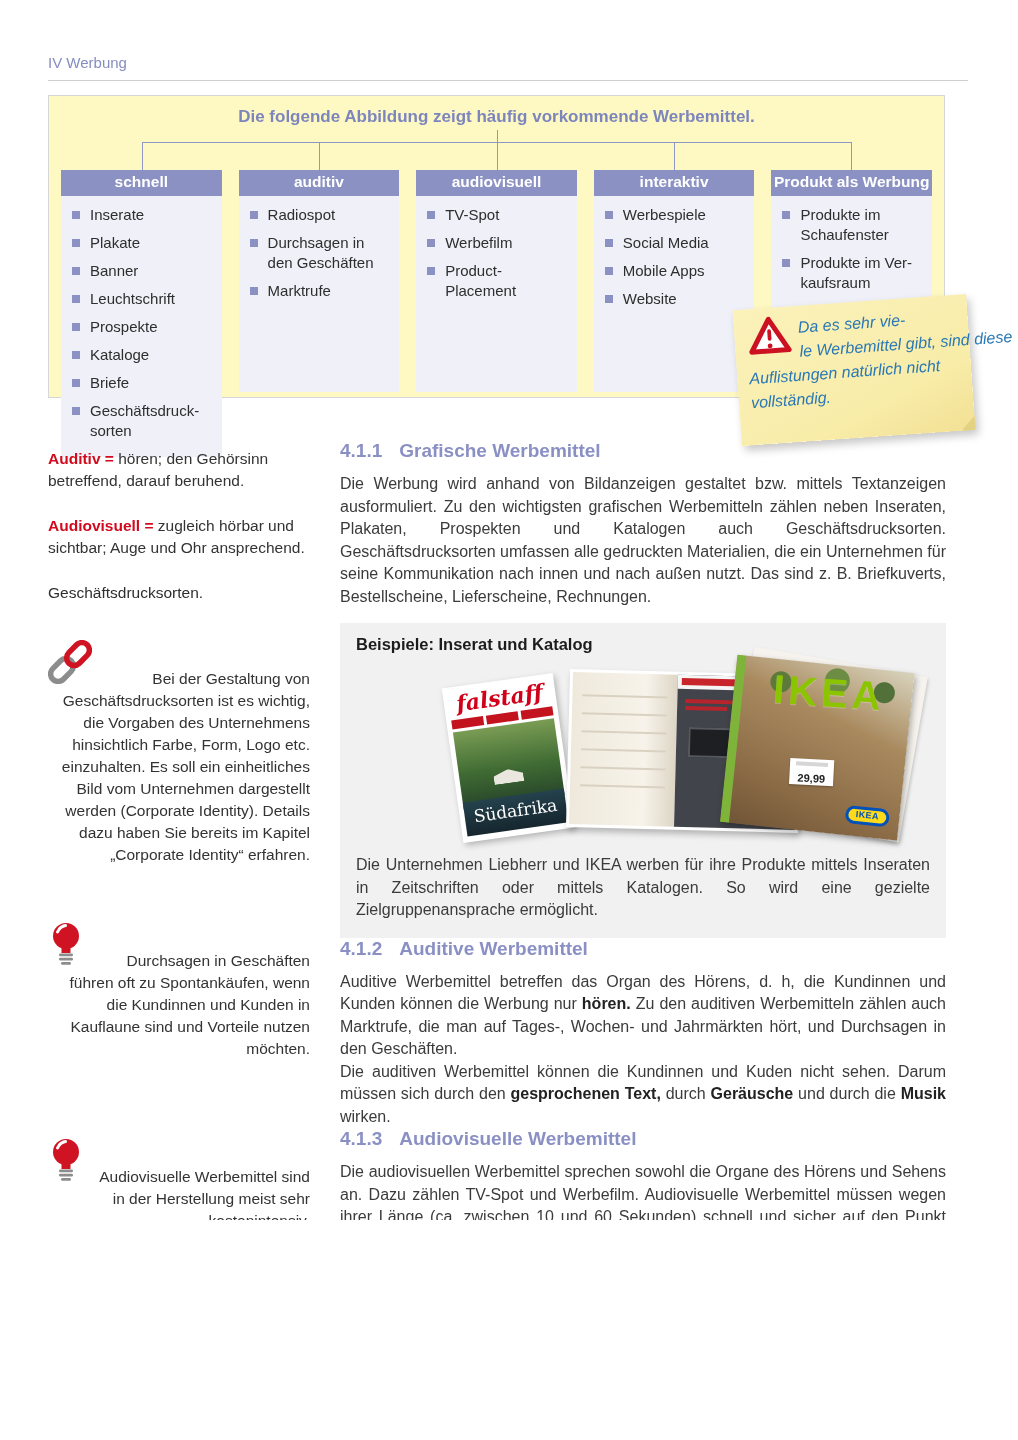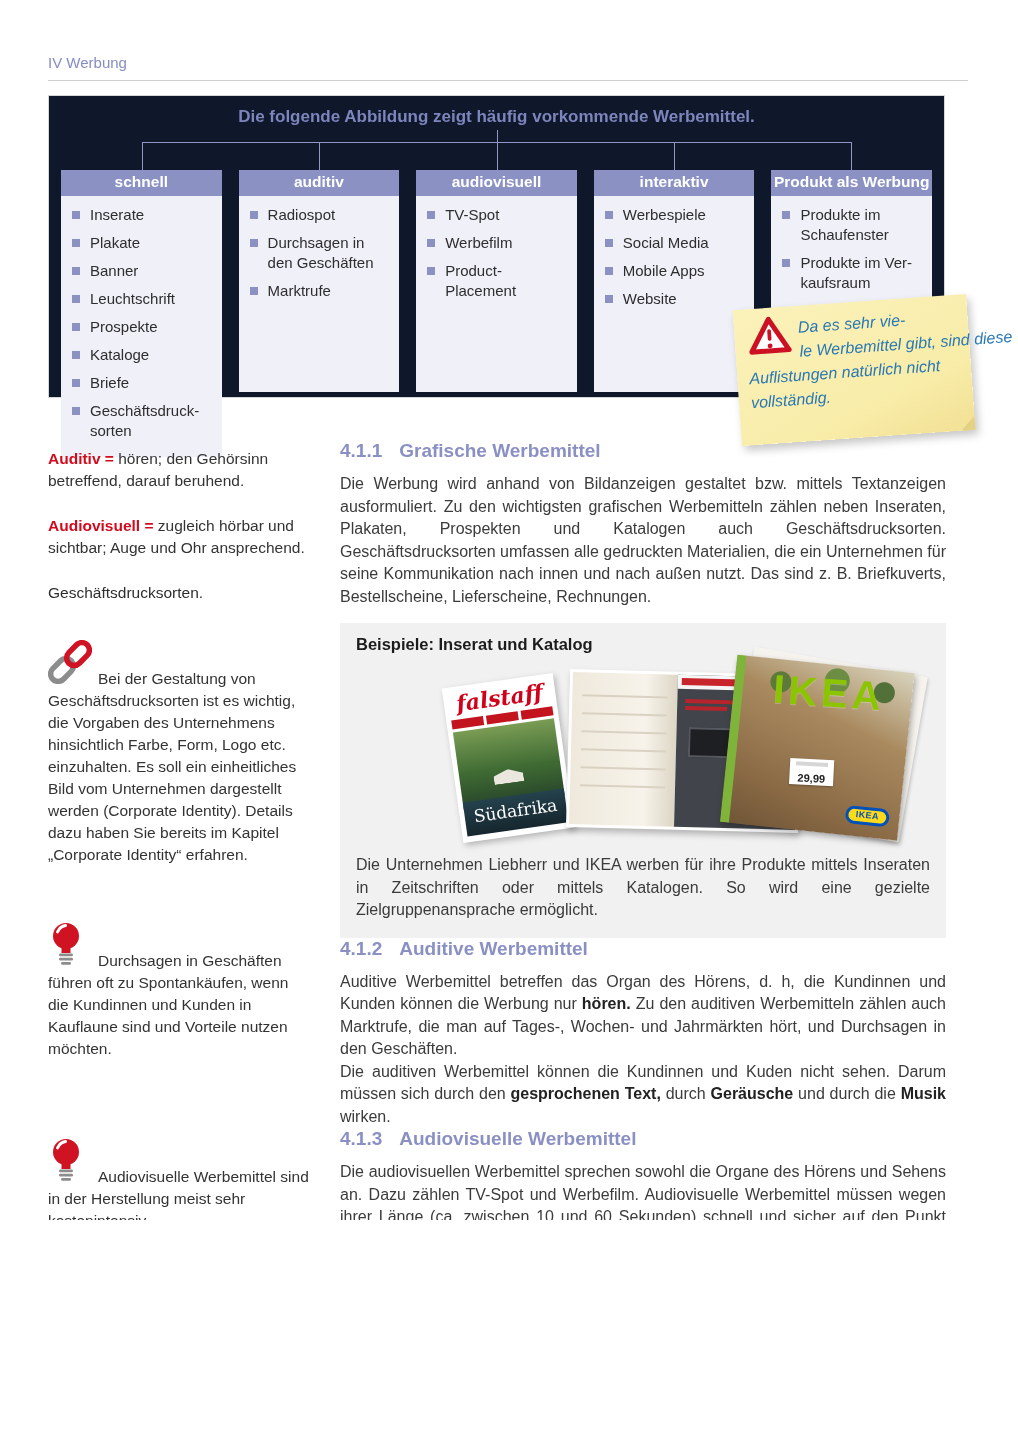--- a/index.html
+++ b/index.html
@@ -10,21 +10,21 @@
     background:#ffffff; color:#3d3d3d;
   }
   .page { position:relative; width:1018px; height:1220px; overflow:hidden; background:#fff; }
 
   
   .chapter-header { position:absolute; left:48px; top:54px; width:920px;
     color:#868dc0; font-size:15px; padding-bottom:9px; border-bottom:1px solid #cfcfcf; }
 
   
   .diagram-box { position:absolute; left:48px; top:95px; width:897px; height:303px;
-    border:1px solid #d6d6d6; background:#0f172a; padding:10px 12px 10px; }
+    border:1px solid #d6d6d6; background:#fef9c3; padding:10px 12px 10px; }
   .diagram-title { text-align:center; color:#7d85bd; font-weight:bold; font-size:17px; line-height:22px; }
   .tree { position:relative; height:42px; }
   .tree .vtop { position:absolute; left:50%; top:2px; height:12px; border-left:1.5px solid #9097c5; }
   .tree .hline { position:absolute; top:14px; left:9.3%; width:81.4%; border-top:1.5px solid #9097c5; }
   .tree .stub { position:absolute; top:14px; height:28px; border-left:1.5px solid #9097c5; }
   .tree .s1{left:9.3%} .tree .s2{left:29.65%} .tree .s3{left:50%} .tree .s4{left:70.35%} .tree .s5{left:90.7%}
   .columns { display:flex; gap:17px; }
   .dcol { flex:1; min-width:0; }
   .dcol-header { background:#8b92c3; color:#fff; font-weight:bold; text-align:center;
     font-size:15.5px; padding:3px 2px 5px; }
@@ -76,21 +76,21 @@
   .st-env i { position:absolute; left:5px; top:-8px; width:36px; height:16px; background:#fff; border:1px solid #e2ddd2; }
   .st-stamp { width:26px; height:8px; background:#1c1c1c; border-radius:3px; top:70px; left:214px; }
   .st-stamp i { position:absolute; left:10px; top:7px; width:6px; height:14px; background:#1c1c1c; }
   .st-menu { width:50px; height:72px; background:#fff; top:92px; left:200px; box-shadow:0 1px 2px rgba(0,0,0,.15); }
   .st-menu b { position:absolute; left:6px; top:10px; width:36px; height:50px;
     border:1px solid #e0e0da; border-radius:46% 54% 40% 60%; }
   .st-card { width:36px; height:24px; background:#c6a37b; top:126px; left:168px; }
   .st-bcard { width:42px; height:18px; background:#fff; top:148px; left:164px; box-shadow:0 1px 2px rgba(0,0,0,.2); }
   .img-caption { margin-top:9px; color:#2e2e2e; }
 
-  .side-note { position:relative; margin-top:0; }
+  .side-note { position:relative; margin-top:0;text-align:right; }
   .side-note p { margin:0; text-indent:50px; }
   .side-note .note-icon { position:absolute; left:0; top:-28px; }
   .note-link { margin-top:64px; }
   .note-tip1 { margin-top:84px; }
   .note-tip2 { margin-top:106px; }
 
   .page-number { position:absolute; left:48px; top:1360px; font-size:15px; color:#6f6f6f; }
 
   
   .main { position:absolute; left:340px; top:440px; width:606px; }

